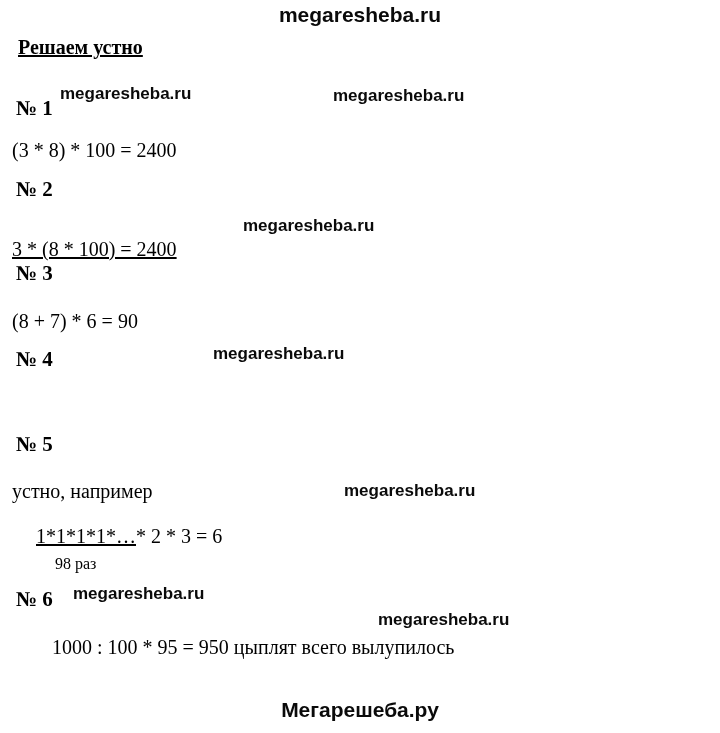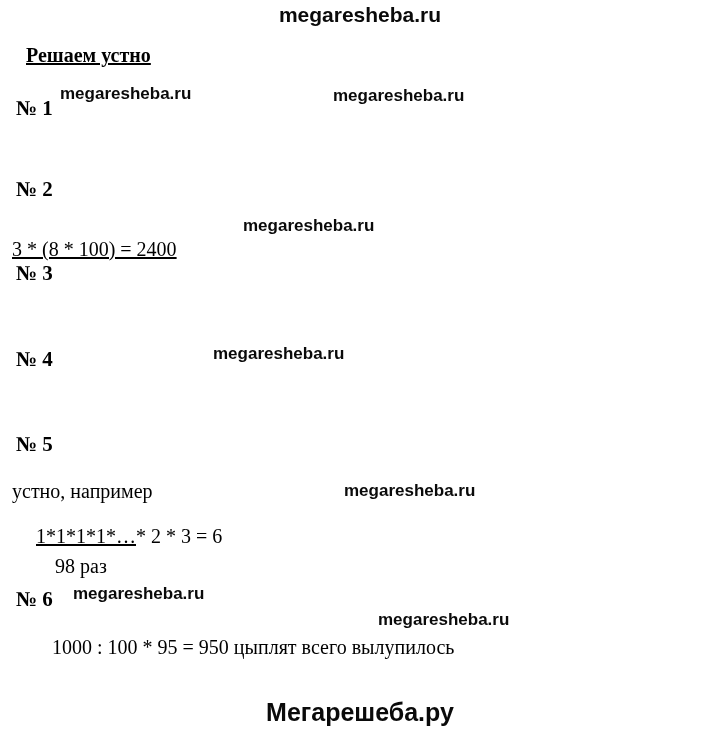--- a/index.html
+++ b/index.html
@@ -28,21 +28,21 @@
     left: 0;
     right: 0;
     top: 3px;
     text-align: center;
     font-size: 21px;
   }
   .title {
     position: absolute;
     left: 14px;
     top: 32px;
-    margin: 12px;
+    margin: 4px;
     font-size: 20px;
     font-weight: 700;
     text-decoration: underline;
     font-family: "Liberation Serif", serif;
     white-space: nowrap;
   }
   .num {
     position: absolute;
     left: 16px;
     font-size: 21px;
@@ -56,33 +56,33 @@
     font-size: 20px;
     font-family: "Liberation Serif", serif;
     white-space: nowrap;
   }
   .underlined {
     text-decoration: underline;
   }
   .count {
     position: absolute;
     left: 55px;
-    font-size: 20px;
+    font-size: 16px;
     font-family: "Liberation Serif", serif;
     white-space: nowrap;
   }
   .footer {
     position: absolute;
     left: 0;
     right: 0;
     top: 698px;
     text-align: center;
     font-family: "Liberation Sans", sans-serif;
     font-weight: 700;
-    font-size: 25px;
+    font-size: 21px;
     color: #0a0a0a;
   }
 </style>
 </head>
 <body>
 
 <div class="page">
 
   <div class="wm wm-top">megaresheba.ru</div>
 
@@ -90,25 +90,27 @@
 
   <span class="wm" style="left:60px;  top:84px;">megaresheba.ru</span>
   <span class="wm" style="left:333px; top:86px;">megaresheba.ru</span>
   <span class="wm" style="left:243px; top:216px;">megaresheba.ru</span>
   <span class="wm" style="left:213px; top:344px;">megaresheba.ru</span>
   <span class="wm" style="left:344px; top:481px;">megaresheba.ru</span>
   <span class="wm" style="left:73px;  top:584px;">megaresheba.ru</span>
   <span class="wm" style="left:378px; top:610px;">megaresheba.ru</span>
 
   <div class="num" style="top:96px;">№ 1</div>
+  <div class="expr" style="top:139px;">(3 * 8) * 100 = 2400</div>
 
   <div class="num" style="top:177px;">№ 2</div>
   <div class="expr" style="top:238px;text-decoration:underline;">3 * (8 * 100) = 2400</div>
 
   <div class="num" style="top:261px;">№ 3</div>
+  <div class="expr" style="top:310px;">(8 + 7) * 6 = 90</div>
 
   <div class="num" style="top:347px;">№ 4</div>
 
   <div class="num" style="top:432px;">№ 5</div>
   <div class="expr" style="top:480px;">устно, например</div>
   <div class="expr" style="top:525px;margin-left:24px;">
     <span class="underlined">1*1*1*1*…</span><span>* 2 * 3 = 6</span>
   </div>
   <div class="count" style="top:555px;">98 раз</div>
 

